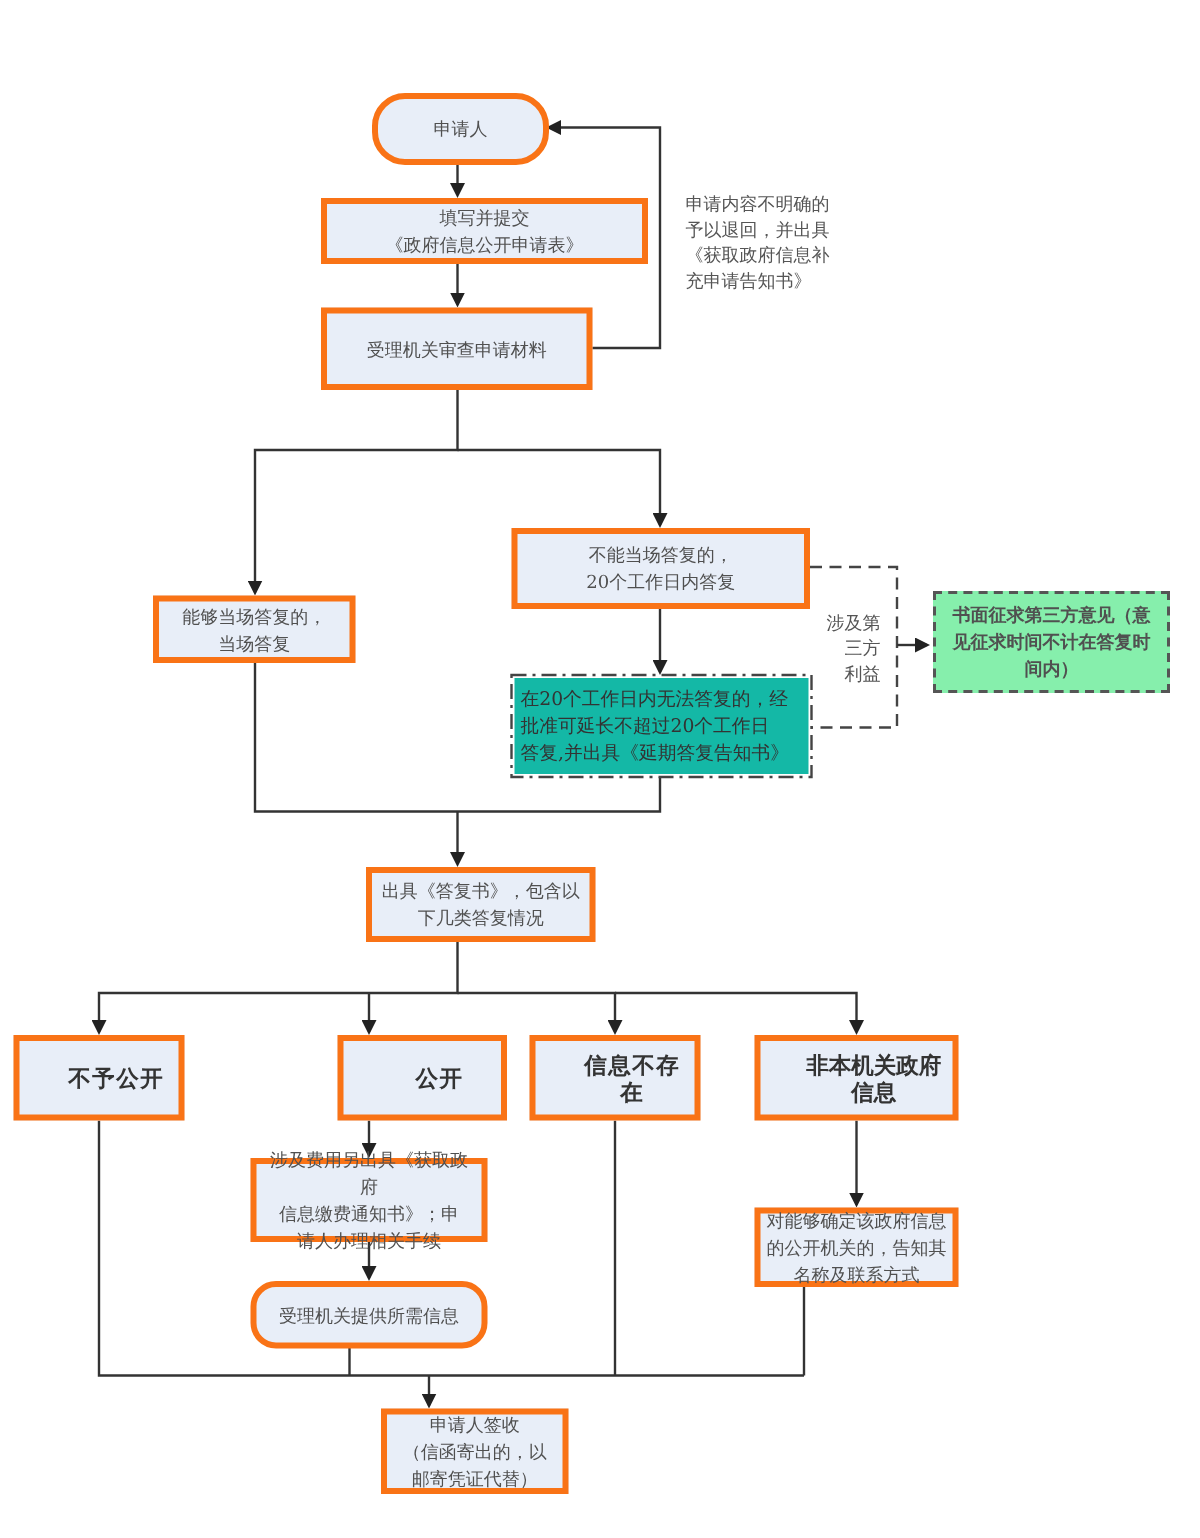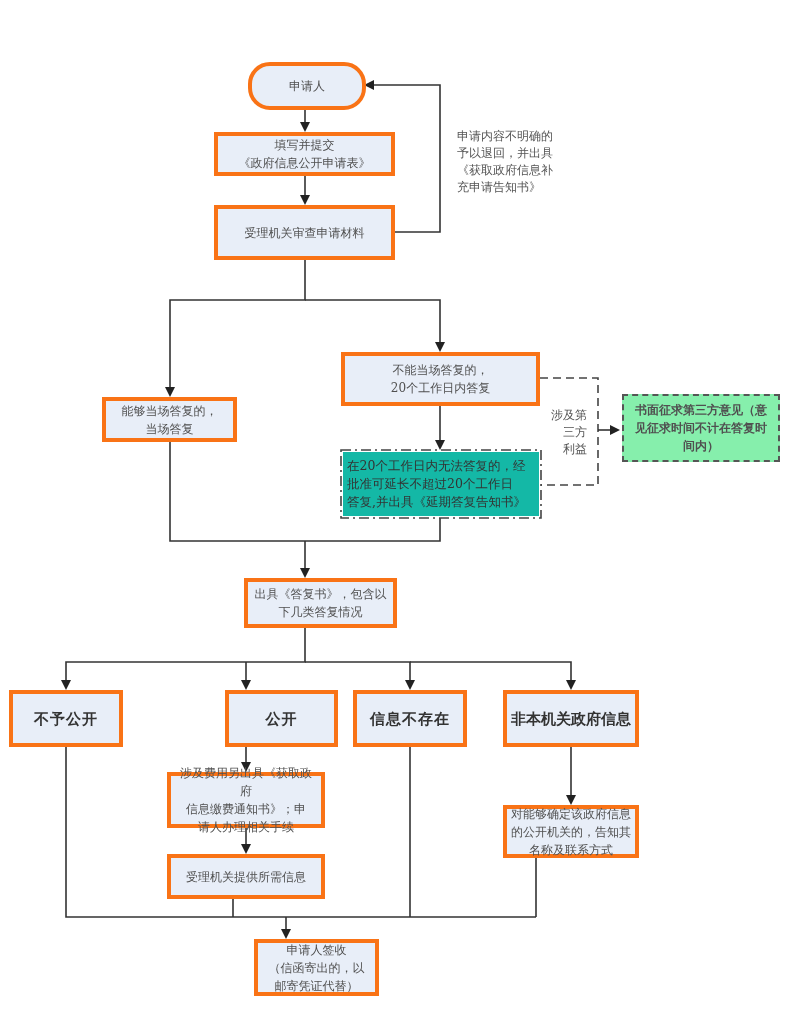--- a/index.html
+++ b/index.html
@@ -7,21 +7,21 @@
            font-family: "DejaVu Serif", "Liberation Serif", serif; color: #4a4a4a; }
     #connectors { position: absolute; left: 0; top: 0; width: 800px; height: 1025px; }
     .node {
       position: absolute; box-sizing: border-box;
       background: #e8eef8; border: 4px solid #f97316;
       display: flex; align-items: center; justify-content: center; text-align: center;
       font-size: 12px; line-height: 18px; color: #505050; padding: 2px 4px;
     }
     .node span { white-space: pre-line; }
     .terminal { border-radius: 22px; }
-    .big { font-size: 15px; font-weight: bold; color: #333; letter-spacing: 1px; }
+    .big { font-size: 15px; font-weight: bold; color: #333; letter-spacing: 1px; padding-left: 27px; }
     .dashed-plain { background: #86efac; border: 2px dashed #555; font-weight: bold; }
     .dashdot { background: #14b8a6; border: none; font-size: 12.5px; color: #333; }
     .note { position: absolute; font-size: 12px; line-height: 17px; color: #555; white-space: pre-line; }
   </style>
 </head>
 <body>
 
 <svg id="connectors" xmlns="http://www.w3.org/2000/svg">
   <defs>
     <marker id="arr" markerWidth="10" markerHeight="10" refX="8" refY="5" orient="auto" markerUnits="userSpaceOnUse">
@@ -68,21 +68,21 @@
     <path d="M598,430 L618,430" marker-end="url(#arr)"></path>
   </g>
 
   <rect x="341" y="450" width="200" height="68" fill="#ffffff" stroke="#444" stroke-width="1.6" stroke-dasharray="10,4,2,4"></rect>
 </svg>
 
 <div class="node terminal" style="left:248px;top:62px;width:118px;height:48px;">
   <span>申请人</span>
 </div>
 
-<div class="node" style="left:214px;top:132px;width:181px;height:44px;">
+<div class="node" style="left:214px;top:132px;width:218px;height:44px;">
   <span>填写并提交
 《政府信息公开申请表》</span>
 </div>
 
 <div class="node" style="left:214px;top:205px;width:181px;height:55px;">
   <span>受理机关审查申请材料</span>
 </div>
 
 <div class="note" style="left:457px;top:128px;">申请内容不明确的
 予以退回，并出具
@@ -135,21 +135,21 @@
 <div class="node big" style="left:503px;top:690px;width:136px;height:57px;letter-spacing:0;">
   <span>非本机关政府信息</span>
 </div>
 
 <div class="node" style="left:167px;top:772px;width:158px;height:56px;">
   <span>涉及费用另出具《获取政府
 信息缴费通知书》；申
 请人办理相关手续</span>
 </div>
 
-<div class="node" style="left:167px;top:854px;width:158px;height:45px;">
+<div class="node" style="left:167px;top:854px;width:158px;height:45px;border-radius:17px;">
   <span>受理机关提供所需信息</span>
 </div>
 
 <div class="node" style="left:503px;top:805px;width:136px;height:53px;">
   <span>对能够确定该政府信息
 的公开机关的，告知其
 名称及联系方式</span>
 </div>
 
 <div class="node" style="left:235px;top:939px;width:125px;height:57px;margin-left:19px;">

